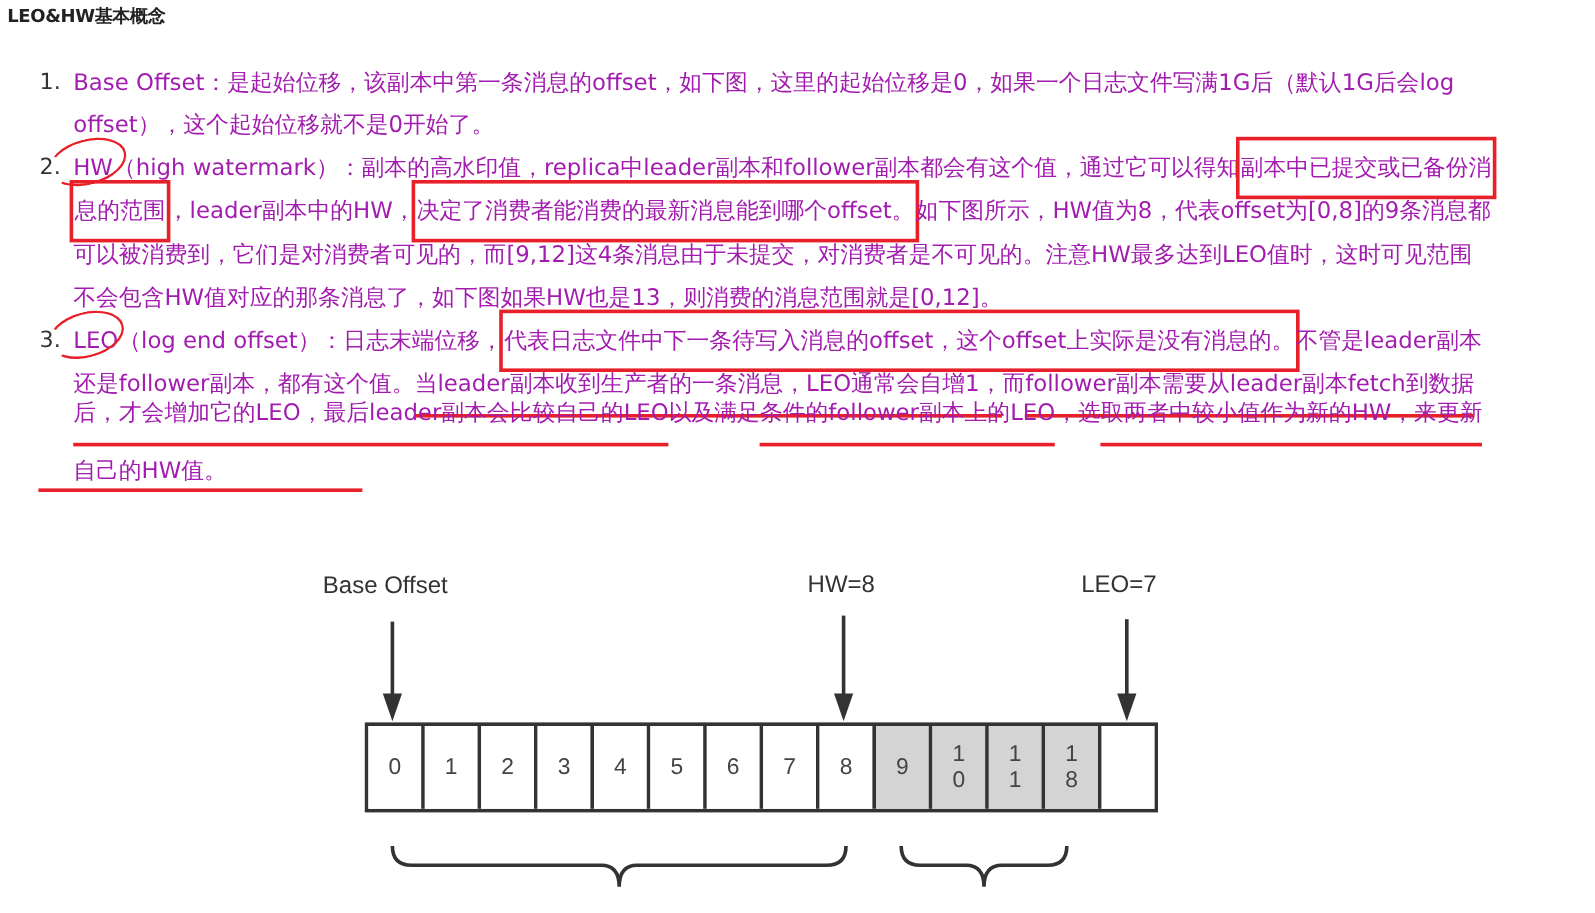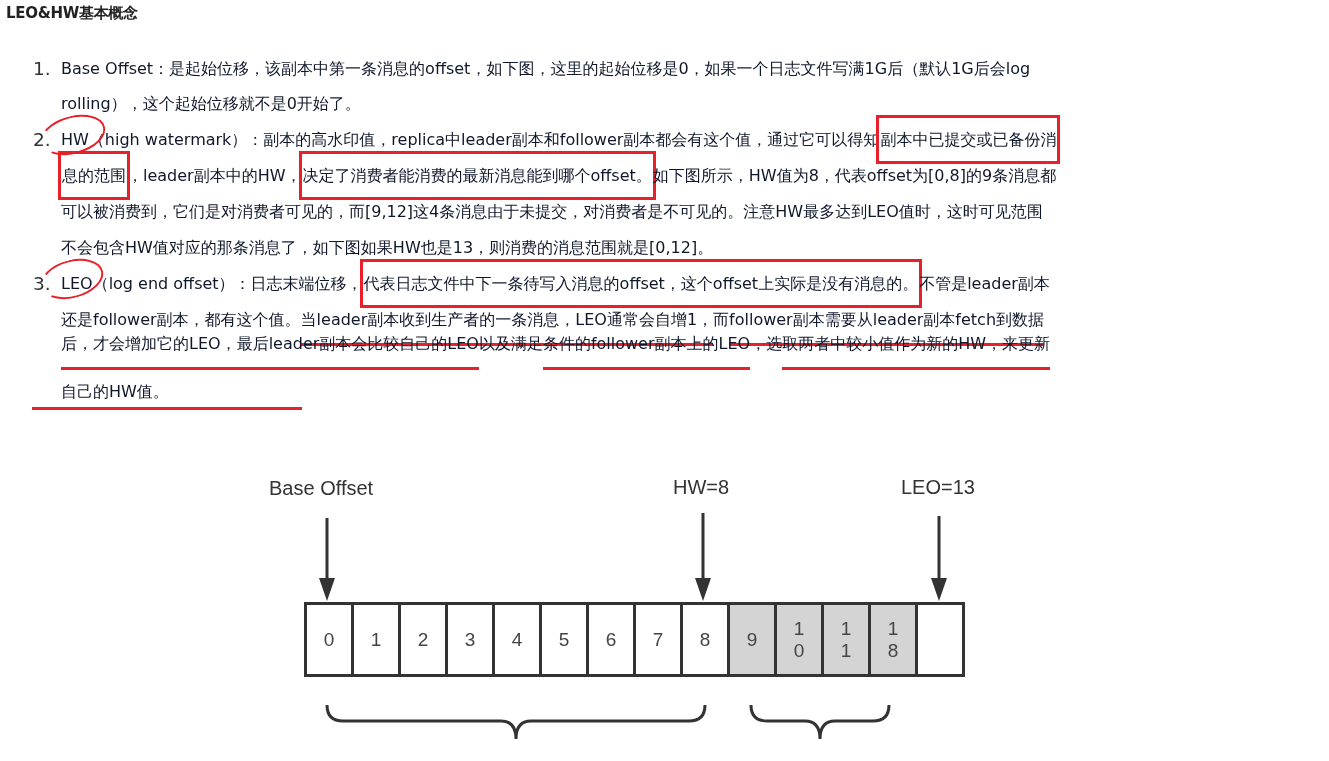--- a/index.html
+++ b/index.html
@@ -7,22 +7,22 @@
     width: 1329px; height: 761px; position: relative; overflow: hidden;
     font-family: "DejaVu Sans", "Liberation Sans", sans-serif;
     color: #333333;
   }
   .title {
     position: absolute; left: 6px; top: 4px;
     font-size: 15px; font-weight: bold; color: #222;
     letter-spacing: -0.3px;
   }
   .line {
-    position: absolute; font-size: 16px; line-height: 36px; white-space: nowrap;
-    color: #0f172a;
+    position: absolute; font-size: 19px; line-height: 36px; white-space: nowrap;
+    color: #a21caf;
   }
   .num { position: absolute; font-size: 18.5px; line-height: 36px; color: #333; }
   .box { border: 3px solid #e8202a; padding: 12px 1px; margin: 0 -3px; }
   .ul  { border-bottom: 3px solid #e8202a; padding-bottom: 14px; }
   .redline { position: absolute; height: 3px; background: #e8202a; }
   .circle {
     position: absolute; border: 2px solid #e8202a; border-radius: 50%;
     border-left-color: transparent; transform: rotate(-15deg);
   }
 
@@ -40,21 +40,21 @@
   .cell.pending { background: #d4d4d4; }
   .cell span { display: block; width: 14px; word-break: break-all; white-space: normal; }
 </style>
 </head>
 <body>
 
 <div class="title">LEO&amp;HW基本概念</div>
 
 <div class="num" style="left:33px; top:51px;">1.</div>
 <div class="line" style="left:61px; top:51px;">Base Offset：是起始位移，该副本中第一条消息的offset，如下图，这里的起始位移是0，如果一个日志文件写满1G后（默认1G后会log</div>
-<div class="line" style="left:61px; top:86px;">rolling），这个起始位移就不是0开始了。</div>
+<div class="line" style="left:61px; top:86px;">offset），这个起始位移就不是0开始了。</div>
 
 <div class="num" style="left:33px; top:122px;">2.</div>
 <div class="line" style="left:61px; top:122px;">
   <span>HW</span><span>（high watermark）：副本的高水印值，replica中leader副本和follower副本都会有这个值，通过它可以得知</span><span class="box">副本中已提交或已备份消</span>
 </div>
 <div class="circle" style="left:40px; top:116px; width:62px; height:34px;"></div>
 <div class="line" style="left:61px; top:158px;">
   <span class="box">息的范围</span><span>，leader副本中的HW，</span><span class="box">决定了消费者能消费的最新消息能到哪个offset。</span><span>如下图所示，HW值为8，代表offset为[0,8]的9条消息都</span>
 </div>
 <div class="line" style="left:61px; top:194px;">可以被消费到，它们是对消费者可见的，而[9,12]这4条消息由于未提交，对消费者是不可见的。注意HW最多达到LEO值时，这时可见范围</div>
@@ -70,21 +70,21 @@
 </div>
 <div class="line" style="left:61px; top:326px;">
   <span class="ul">后，才会增加它的LEO，</span><span class="ul">最后leader副本会比较自己的LEO</span><span>以及满足</span><span class="ul">条件的follower副本上的LEO</span><span>，选</span><span class="ul">取两者中较小值作为新的HW，来更新</span>
 </div>
 <div class="line" style="left:61px; top:374px;">自己的HW值。</div>
 <div class="redline" style="left:32px; top:407px; width:270px;"></div>
 
 <div class="diagram">
   <div class="dlabel" style="left:252px; top:432px;">Base Offset</div>
   <div class="dlabel" style="left:656px; top:431px;text-align:right;">HW=8</div>
-  <div class="dlabel" style="left:884px; top:431px;">LEO=13</div>
+  <div class="dlabel" style="left:884px; top:431px;">LEO=7</div>
 
   <svg width="1329" height="761" style="position:absolute; left:0; top:0;">
     <g fill="#333" stroke="#333">
       <line x1="310" y1="473" x2="310" y2="535" stroke-width="3"></line>
       <polygon points="302,533 318,533 310,556" stroke="none"></polygon>
       <line x1="686" y1="468" x2="686" y2="535" stroke-width="3"></line>
       <polygon points="678,533 694,533 686,556" stroke="none"></polygon>
       <line x1="922" y1="471" x2="922" y2="535" stroke-width="3"></line>
       <polygon points="914,533 930,533 922,556" stroke="none"></polygon>
     </g>

